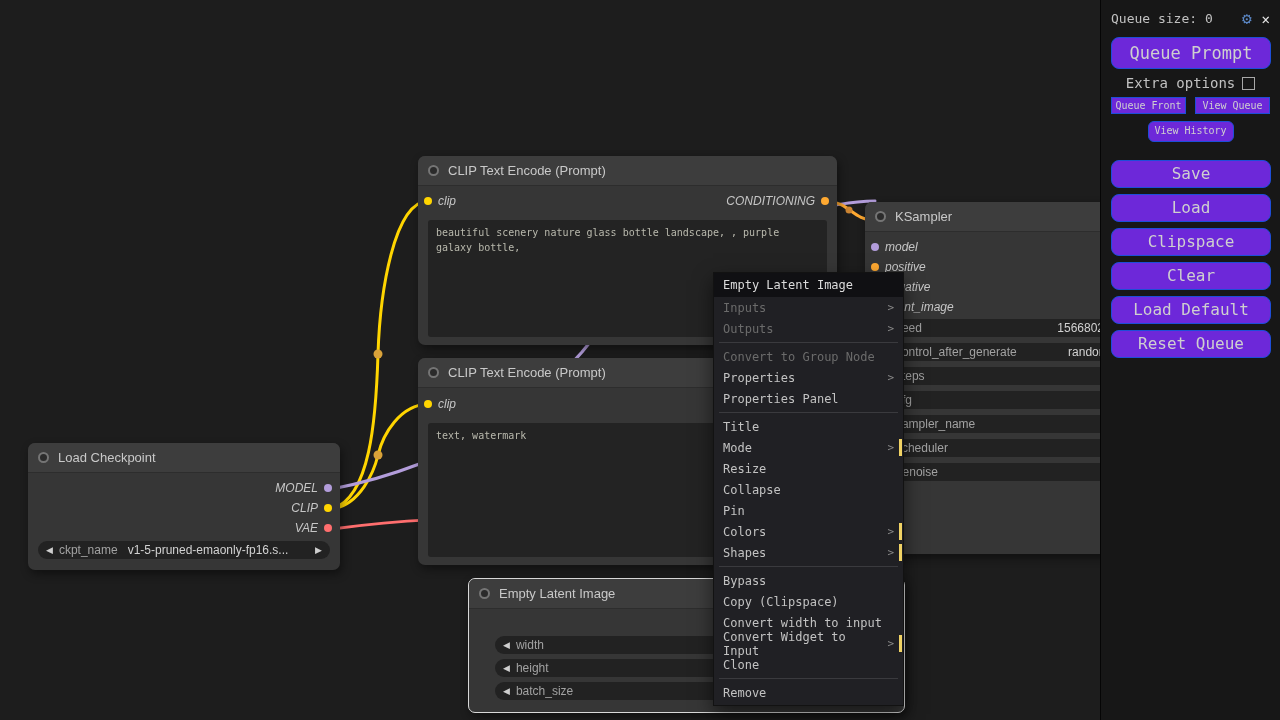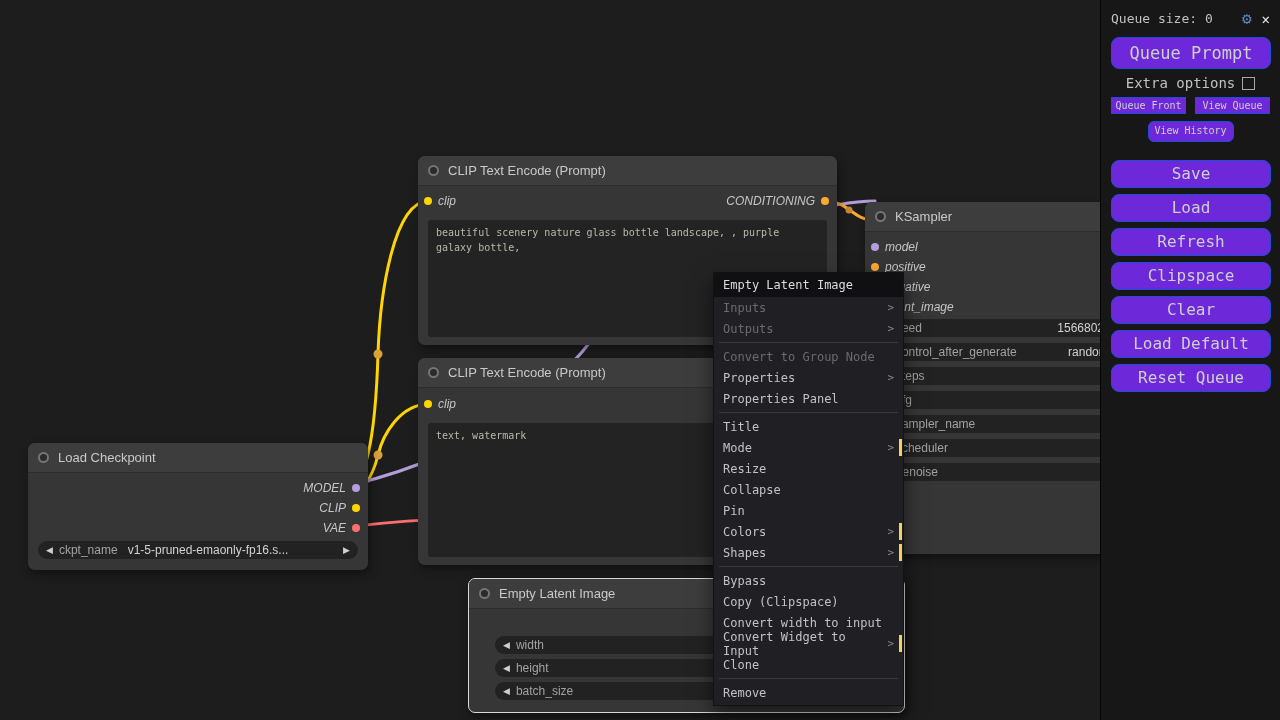--- a/index.html
+++ b/index.html
@@ -29,21 +29,21 @@
   .dot-vae { background:var(--vae); }
   .dot-cond { background:var(--conditioning); }
   .dot-latent { background:var(--latent); }
   .textarea { position:absolute; left:10px; right:10px; background:#232323; border-radius:3px; color:#b9b9ad; font:10px/1.45 "DejaVu Sans Mono",monospace; padding:6px 8px; white-space:pre-wrap; overflow:hidden; }
   .widget { display:flex; align-items:center; height:18px; background:#222222; border-radius:10px; margin:0 10px 6px 10px; padding:0 8px; font-size:12px; color:#a9a9a9; gap:6px; overflow:hidden; }
   .w-arrow { color:#cfcfcf; font-size:9px; flex:none; }
   .w-name { color:#a2a2a2; white-space:nowrap; }
   .w-value { color:#d2d2d2; margin-left:auto; white-space:nowrap; }
   .widget.combo .w-value { margin-left:4px; flex:1; text-align:left; }
 
-  #node-load-checkpoint { left:28px; top:443px; width:340px; height:127px; }
+  #node-load-checkpoint { left:28px; top:443px; width:312px; height:127px; }
   #node-load-checkpoint .slots { padding-top:5px; }
   #node-load-checkpoint .widget { margin-top:3px; }
 
   #node-clip-pos { left:418px; top:156px; width:419px; height:189px; }
   #node-clip-pos .slots { padding-top:5px; }
   #node-clip-pos .textarea { top:64px; bottom:8px; }
 
   #node-clip-neg { left:418px; top:358px; width:419px; height:207px; }
   #node-clip-neg .slots { padding-top:6px; }
   #node-clip-neg .textarea { top:65px; bottom:8px; }
@@ -366,21 +366,20 @@
       <span class="sb-checkbox"></span>
     </div>
     <div class="sb-smallrow">
       <button class="sb-btn">Queue Front</button>
       <button class="sb-btn">View Queue</button>
     </div>
     <button class="sb-btn" id="btn-view-history">View History</button>
     <div class="sb-actions">
       <button class="sb-btn">Save</button>
       <button class="sb-btn">Load</button>
-      <button class="sb-btn">Refresh</button>
       <button class="sb-btn">Clipspace</button>
       <button class="sb-btn">Clear</button>
       <button class="sb-btn">Load Default</button>
       <button class="sb-btn">Reset Queue</button>
     </div>
   </div>
 
 </div>
 
 </body></html>

